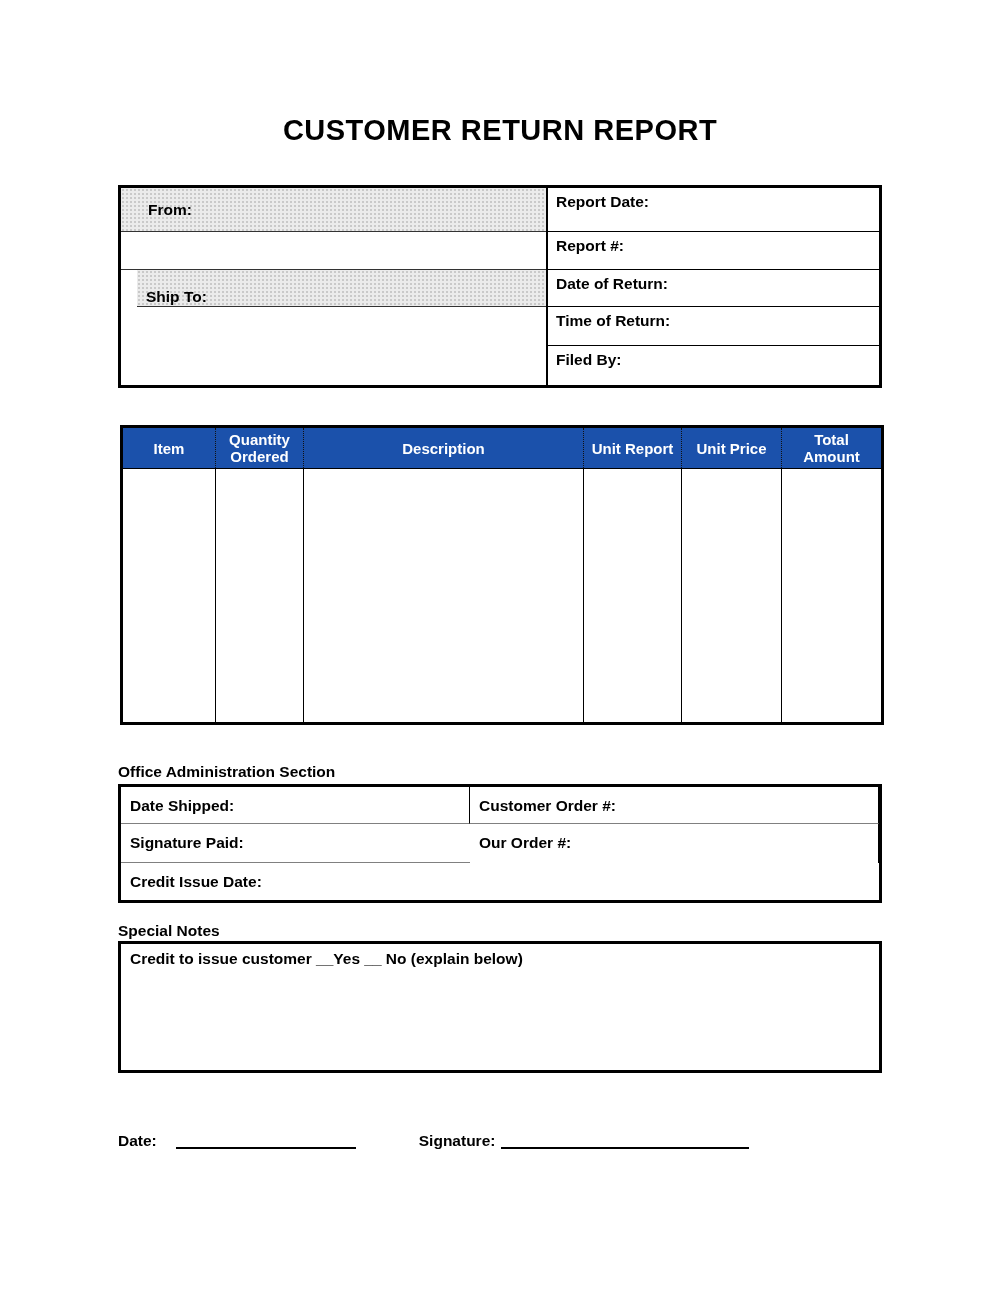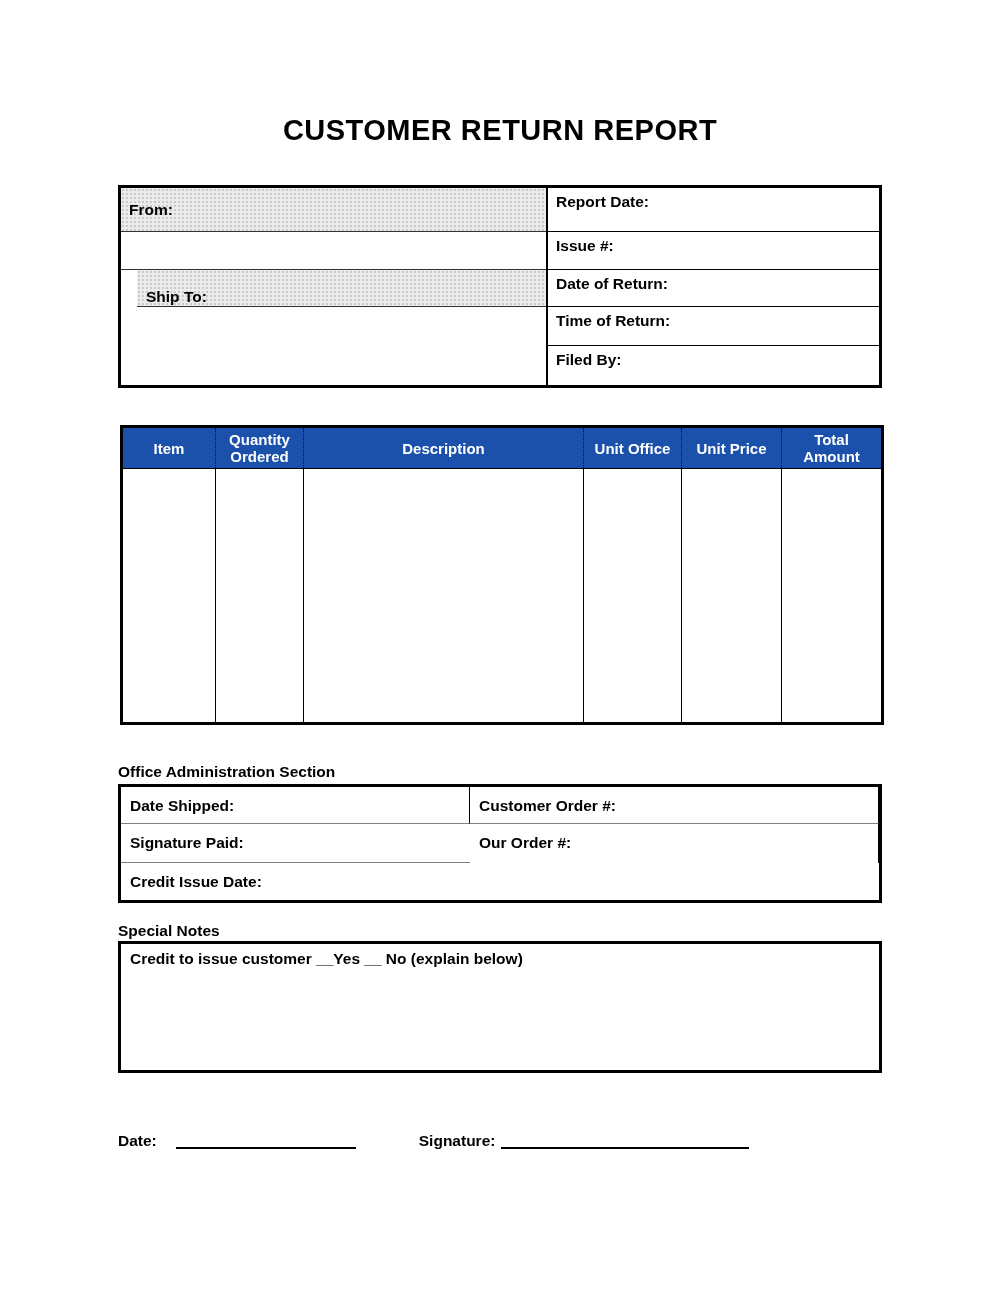--- a/index.html
+++ b/index.html
@@ -46,21 +46,21 @@
     border: 3px solid #000;
     display: flex;
   }
   .info-left {
     width: 427px;
     border-right: 2px solid #000;
     display: flex; flex-direction: column;
   }
   .info-right { flex: 1; display: flex; flex-direction: column; }
   .info-cell { position: relative; }
-  .info-left .r1 { height: 44px; border-bottom: 1px solid #333; display:flex; align-items:center; padding-left: 8px; }
+  .info-left .r1 { height: 44px; border-bottom: 1px solid #333; display:flex; align-items:center; padding-left: 27px; }
   .info-left .r2 { height: 38px; border-bottom: 1px solid #333; }
   .info-left .r3 { height: 37px; border-bottom: 1px solid #333; display:flex; align-items:flex-end; padding: 0 0 1px 9px; margin-left: 16px; }
   .info-left .r4 { flex: 1; }
   .info-right .rr { border-bottom: 1px solid #000; padding: 5px 0 0 8px; }
   .info-right .rr1 { height: 44px; }
   .info-right .rr2 { height: 38px; }
   .info-right .rr3 { height: 37px; }
   .info-right .rr4 { height: 39px; }
   .info-right .rr5 { flex: 1; border-bottom: none; }
 
@@ -158,40 +158,40 @@
       <div class="info-cell r3 dotted-fill">
         <span class="lbl">Ship To:</span>
       </div>
       <div class="info-cell r4"></div>
     </div>
     <div class="info-right">
       <div class="info-cell rr rr1">
         <span class="lbl">Report Date:</span>
       </div>
       <div class="info-cell rr rr2">
-        <span class="lbl">Issue #:</span>
+        <span class="lbl">Report #:</span>
       </div>
       <div class="info-cell rr rr3">
         <span class="lbl">Date of Return:</span>
       </div>
       <div class="info-cell rr rr4">
         <span class="lbl">Time of Return:</span>
       </div>
       <div class="info-cell rr rr5">
         <span class="lbl">Filed By:</span>
       </div>
     </div>
   </div>
 
   <div class="items-table">
     <div class="items-header">
       <div class="hcell">Item</div>
       <div class="hcell">Quantity Ordered</div>
       <div class="hcell">Description</div>
-      <div class="hcell">Unit Office</div>
+      <div class="hcell">Unit Report</div>
       <div class="hcell">Unit Price</div>
       <div class="hcell">Total Amount</div>
     </div>
     <div class="items-body">
       <div class="bcell"></div>
       <div class="bcell"></div>
       <div class="bcell"></div>
       <div class="bcell"></div>
       <div class="bcell"></div>
       <div class="bcell"></div>

